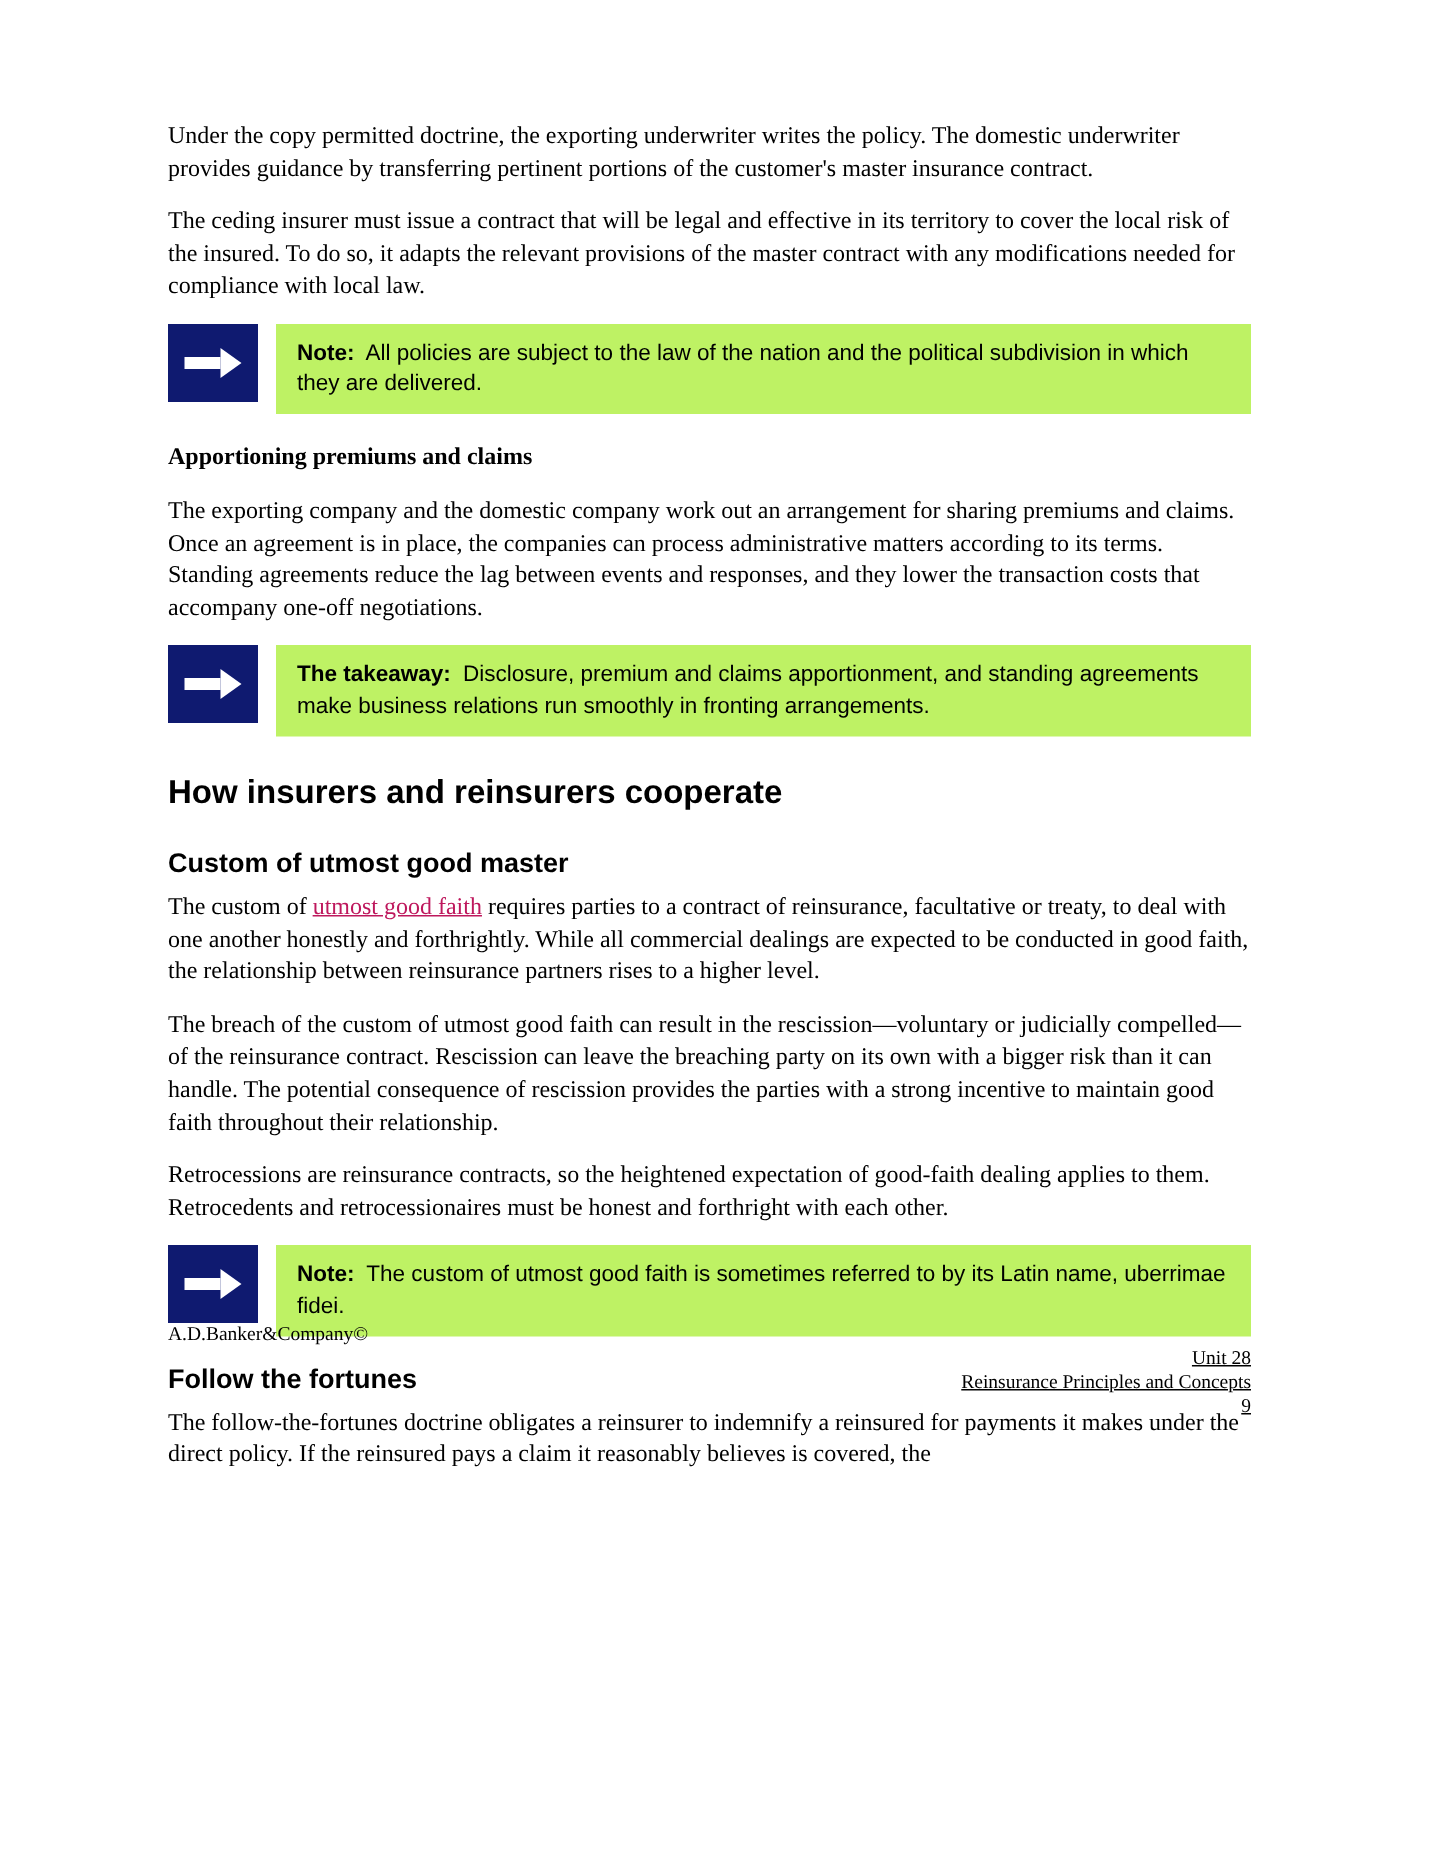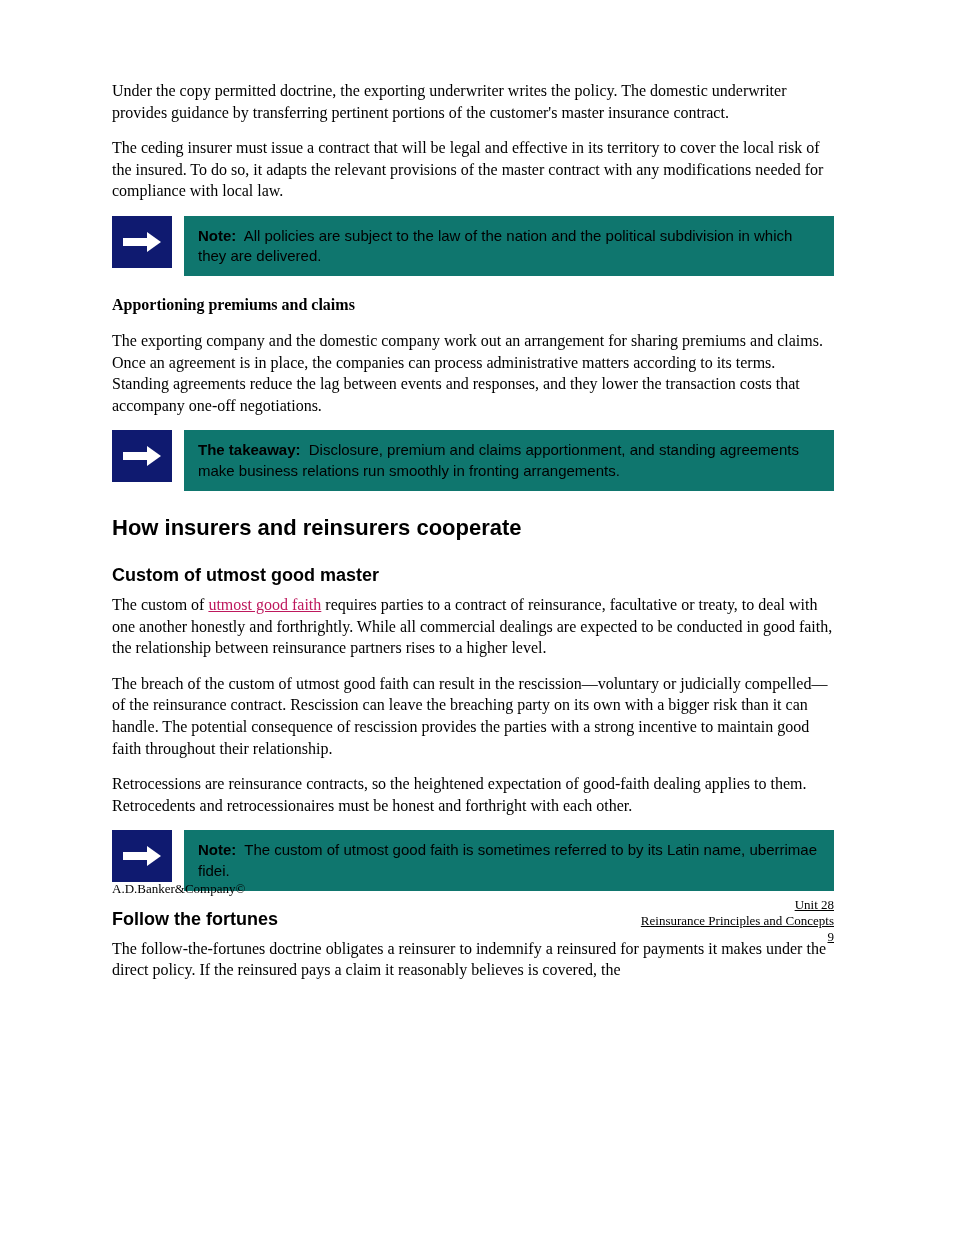--- a/index.html
+++ b/index.html
@@ -35,21 +35,21 @@
     align-items: center;
     justify-content: center;
     margin-right: 12px;
   }
   .callout .icon svg {
     width: 42px;
     height: 24px;
   }
   .callout .box {
     flex: 1 1 auto;
-    background: #0f766e;
+    background: #bef264;
     padding: 10px 14px;
     font-family: Arial, Helvetica, sans-serif;
     font-size: 15px;
     line-height: 1.35;
     min-height: 44px;
     box-sizing: border-box;
   }
   .callout .box .strong {
     font-weight: bold;
     margin-right: 4px;

